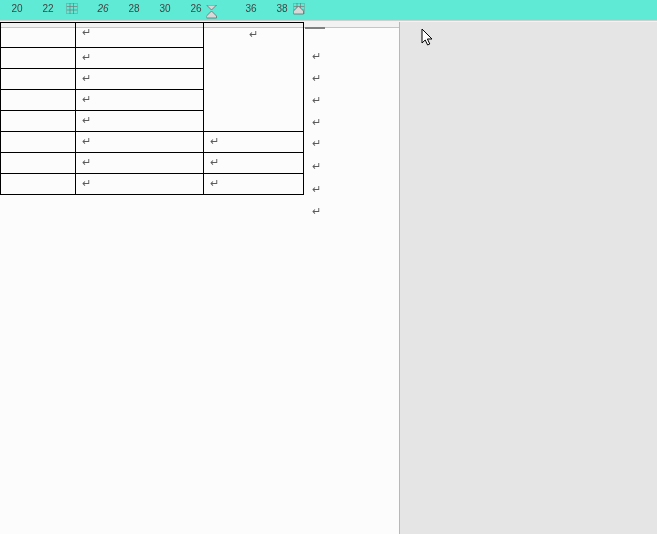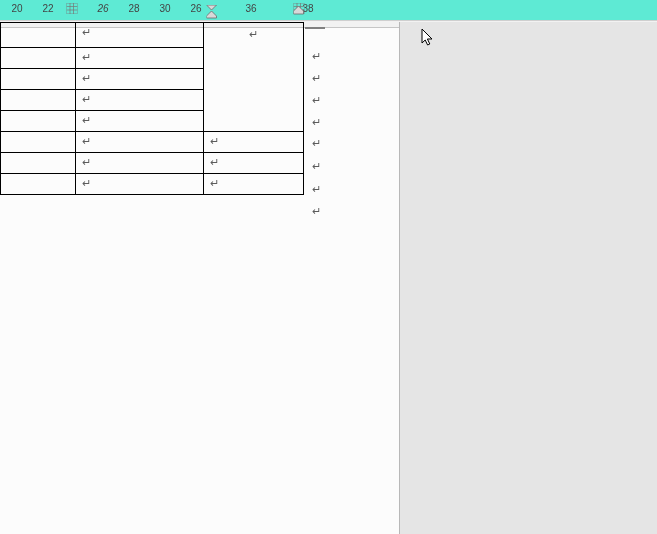--- a/index.html
+++ b/index.html
@@ -141,21 +141,21 @@
 <body>
 
 <div class="ruler">
     <span class="tick" style="left: 17px;">20</span>
     <span class="tick" style="left: 48px;">22</span>
     <span class="tick" style="left: 103px; font-style: italic;">26</span>
     <span class="tick" style="left: 134px;">28</span>
     <span class="tick" style="left: 165px;">30</span>
     <span class="tick" style="left: 196px;">26</span>
     <span class="tick" style="left: 251px;">36</span>
-    <span class="tick" style="left: 282px; margin-left: 26px;">38</span>
+    <span class="tick" style="left: 282px;">38</span>
     <div class="grid-icon" style="left: 72px;">
       <svg width="11" height="11">
         <rect x="0" y="0" width="11" height="11" fill="none" stroke="#777" stroke-width="0.7"></rect>
         <line x1="0" y1="3.5" x2="11" y2="3.5" stroke="#777" stroke-width="0.7"></line>
         <line x1="0" y1="7" x2="11" y2="7" stroke="#777" stroke-width="0.7"></line>
         <line x1="3.5" y1="0" x2="3.5" y2="11" stroke="#777" stroke-width="0.7"></line>
         <line x1="7" y1="0" x2="7" y2="11" stroke="#777" stroke-width="0.7"></line>
       </svg>
     </div>
     <div class="grid-icon" style="left: 299px;">

